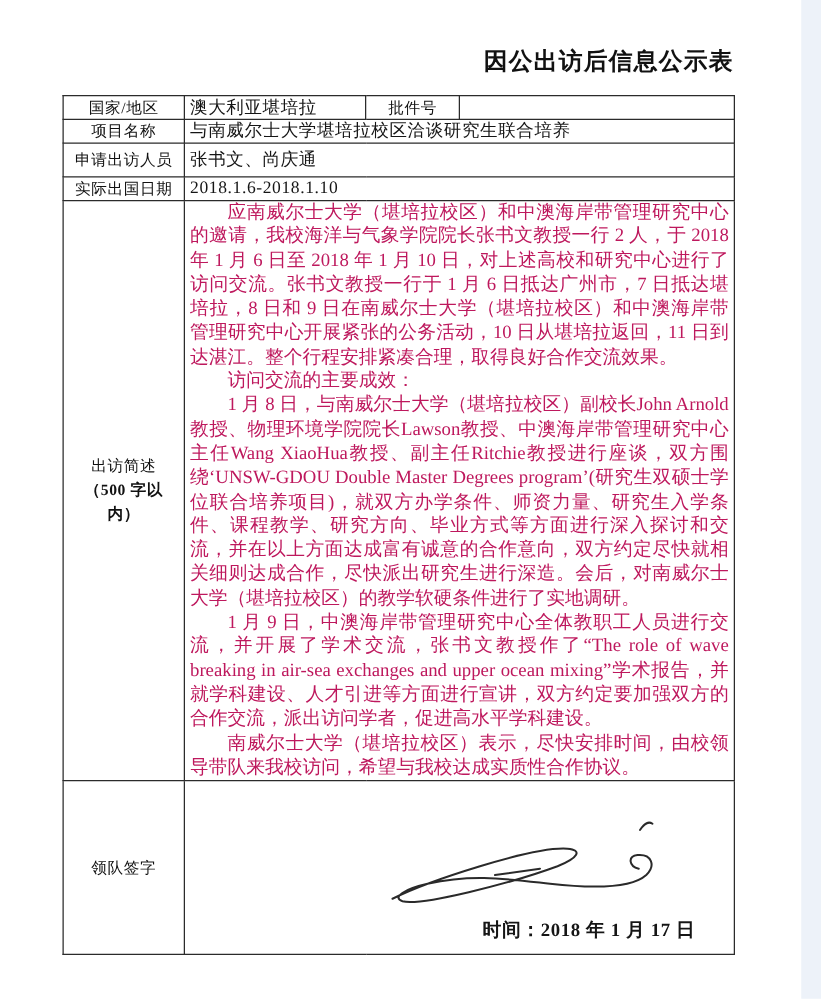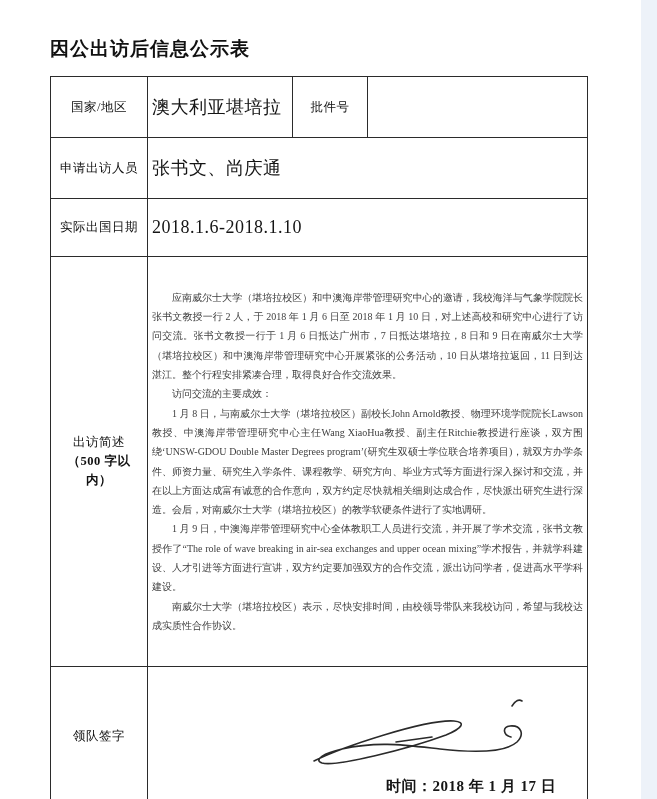--- a/index.html
+++ b/index.html
@@ -6,39 +6,39 @@
   body{
     width:657px;height:799px;position:relative;background:#ffffff;overflow:hidden;
     font-family:"Liberation Serif","DejaVu Serif",serif;
     color:#1a1a1a;
   }
   .side-band{
     position:absolute;top:0;right:0;width:16px;height:799px;background:#edf2f9;
   }
   .doc-title{
     position:absolute;left:50px;top:36px;width:537px;margin:0;
-    text-align:left;font-size:19px;font-weight:bold;letter-spacing:1px;color:#111;
+    text-align:right;font-size:19px;font-weight:bold;letter-spacing:1px;color:#111;
   }
   table.form{
     position:absolute;left:50px;top:76px;width:537px;
     border-collapse:collapse;table-layout:fixed;
   }
   table.form td,table.form th{
-    border:1.5px solid #2b2b2b;padding:18px 4px;vertical-align:middle;
+    border:1.5px solid #2b2b2b;padding:0 4px;vertical-align:middle;
     font-weight:normal;overflow:hidden;
   }
   th.lbl{
     text-align:center;font-size:12.5px;font-weight:bold;color:#111;
     letter-spacing:0.5px;padding:0 2px;
   }
-  td.val{font-size:18px;letter-spacing:0.5px;padding-left:7px;color:#151515;}
+  td.val{font-size:14px;letter-spacing:0.5px;padding-left:7px;color:#151515;}
   tr.r1{height:17px;} tr.r2{height:15px;} tr.r3{height:27px;}
   tr.r4{height:18px;} tr.r5{height:19px;} tr.r6{height:410px;} tr.r7{height:139px;font-family:Liberation Serif, serif;}
   td.summary-cell{vertical-align:top;padding:6px 7px 0 9px;}
-  .summary-text{font-size:10px;line-height:19.3px;text-align:justify;color:#404040;}
+  .summary-text{font-size:15px;line-height:19.3px;text-align:justify;color:#be185d;}
   .summary-text p{margin:0;text-indent:2em;}
   th.summary-lbl{font-size:12.5px;font-weight:bold;line-height:19px;margin-top:44px;}
   th.summary-lbl .l2{font-weight:bold;}
   td.sig-cell{position:relative;padding:0;}
   .sig-svg{position:absolute;left:160px;top:30px;}
   .sig-time{
     position:absolute;left:238px;top:110px;font-size:15px;font-weight:bold;
     letter-spacing:0.5px;color:#151515;white-space:nowrap;
   }
 </style>
@@ -55,20 +55,24 @@
       <col style="width:145px">
       <col style="width:75px">
       <col style="width:220px">
   </colgroup>
   <tbody>
       <tr class="r1">
     <th class="lbl">国家/地区</th>
     <td class="val">澳大利亚堪培拉</td>
     <th class="lbl">批件号</th>
     <td class="val"></td>
+  </tr>
+  <tr class="r2">
+    <th class="lbl">项目名称</th>
+    <td class="val" colspan="3">与南威尔士大学堪培拉校区洽谈研究生联合培养</td>
   </tr>
   <tr class="r3">
     <th class="lbl">申请出访人员</th>
     <td class="val" colspan="3">张书文、尚庆通</td>
   </tr>
   <tr class="r5">
     <th class="lbl">实际出国日期</th>
     <td class="val" colspan="3">2018.1.6-2018.1.10</td>
   </tr>
   <tr class="r6">

